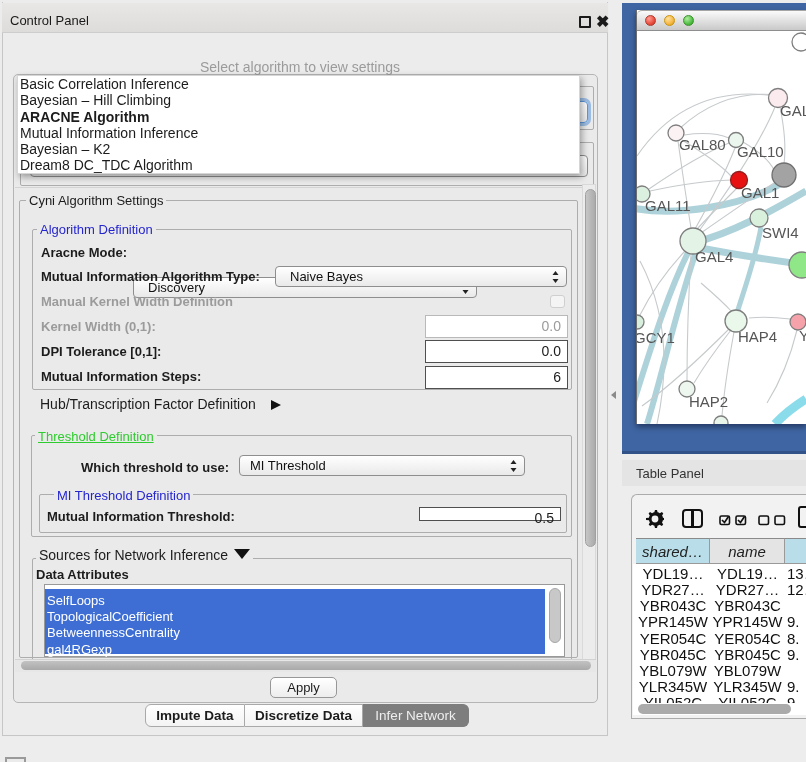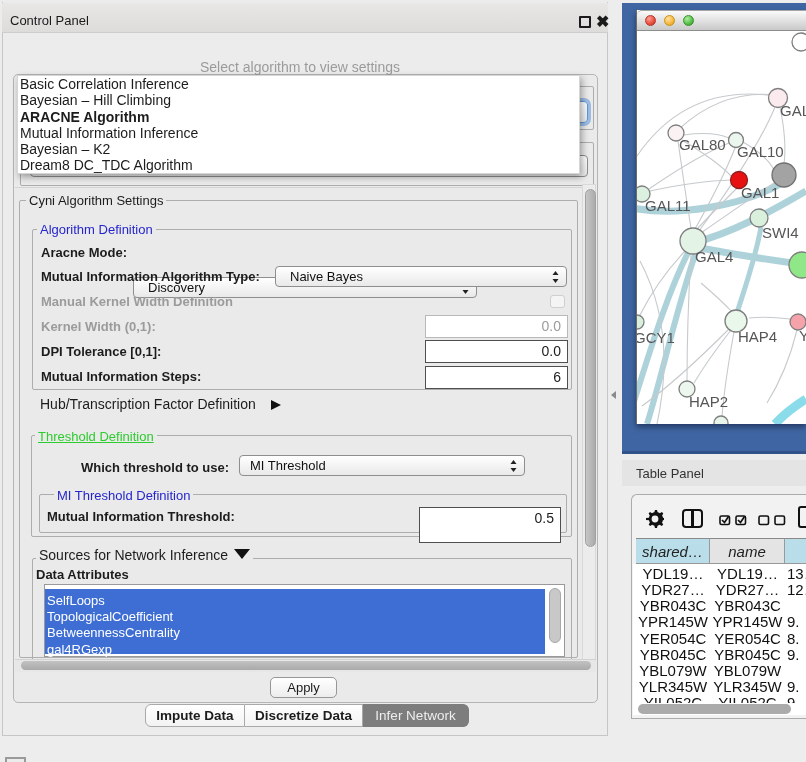--- a/index.html
+++ b/index.html
@@ -134,21 +134,21 @@
     <div class="combo" style="left:225px;top:272px;width:286px;padding-left:10px;">MI Threshold<span class="arr">
           <svg width="7" height="14">
             <path d="M3.5 1 L6.5 5 L0.5 5 Z M3.5 13 L6.5 9 L0.5 9 Z" fill="#222"></path>
           </svg>
         </span></div>
 
     <div class="gbox" style="left:25px;top:311px;width:528px;height:39px;"></div>
     <div class="glabel blue" style="left:40px;top:305px;">MI Threshold Definition</div>
 
     <div class="abs b" style="left:33px;top:326px;">Mutual Information Threshold:</div>
-    <div class="tf en" style="left:405px;top:324px;width:142px;height:36px;">0.5</div>
+    <div class="tf en" style="left:405px;top:324px;width:142px;height:14px;">0.5</div>
 
     <div class="gbox" style="left:18px;top:375px;width:540px;height:105px;"></div>
     <div class="glabel" style="left:22px;top:364px;font-size:14px;">Sources for Network Inference <span style="display:inline-block;width:0;height:0;border-top:10px solid #111;border-left:8px solid transparent;border-right:8px solid transparent;vertical-align:1px;margin-left:2px;"></span></div>
 
     <div class="abs b" style="left:22px;top:384px;">Data Attributes</div>
 
     <div class="abs" style="left:30px;top:401px;width:521px;height:73px;background:#fff;border:1px solid #999;"></div>
     <div class="abs" style="left:31px;top:406px;width:500px;height:65px;background:#3e6ed3;color:#fff;font-size:13px;">
       <div style="position:absolute;left:2px;top:4px;">SelfLoops</div>
       <div style="position:absolute;left:2px;top:20px;">TopologicalCoefficient</div>

